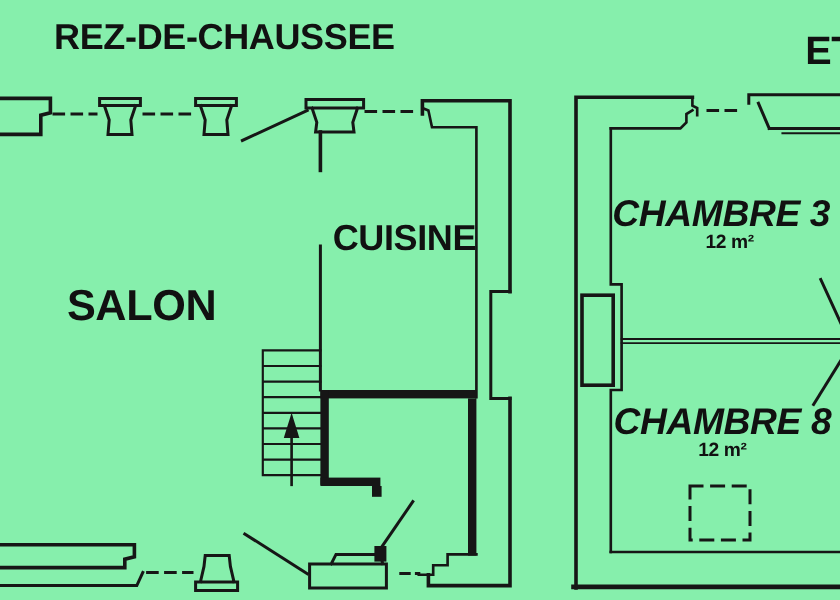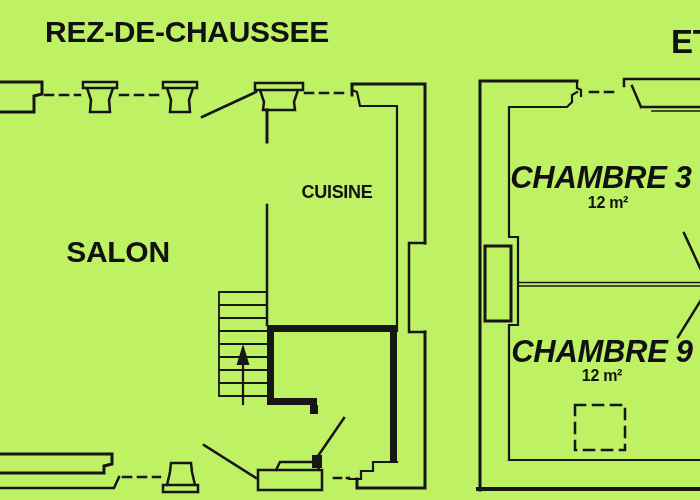--- a/index.html
+++ b/index.html
@@ -1,28 +1,28 @@
 <!DOCTYPE html>
 <html><head>
 <meta charset="utf-8">
 <style>
   html,body{margin:0;padding:0;background:#fff;}
   #canvas{
-    position:relative;width:700px;height:500px;background:#bef264;
+    position:relative;width:700px;height:500px;background:#86efac;
     overflow:hidden;font-family:"Liberation Sans", sans-serif;
   }
   #plan-svg{position:absolute;left:0;top:0;}
   .lbl{
     position:absolute;transform:translateX(-50%);
     font-weight:bold;color:#111;white-space:nowrap;line-height:1.05;
     letter-spacing:-0.3px;
   }
   .t-main{font-size:30px;}
-  .t-room-lg{font-size:30px;}
-  .t-room-md{font-size:18px;}
+  .t-room-lg{font-size:36px;}
+  .t-room-md{font-size:30px;}
   .t-room-up{font-size:31px;font-style:italic;}
   .t-area-up{font-size:16px;}
   .t-small{font-size:18.5px;}
   .t-floor2{font-size:33px;transform:none;}
 </style>
 </head>
 <body>
 
 <div id="canvas">
 
@@ -119,16 +119,16 @@
   <div class="lbl t-floor2" style="left:671px;top:25px;">ET</div>
 
   <div class="lbl t-room-lg" style="left:118px;top:236px;">SALON</div>
 
   <div class="lbl t-room-md" style="left:337px;top:183px;">CUISINE</div>
 
 
   <div class="lbl t-room-up" style="left:601px;top:162px;">CHAMBRE 3</div>
   <div class="lbl t-area-up" style="left:608px;top:195px;">12 m²</div>
 
-  <div class="lbl t-room-up" style="left:602px;top:336px;">CHAMBRE 9</div>
+  <div class="lbl t-room-up" style="left:602px;top:336px;">CHAMBRE 8</div>
   <div class="lbl t-area-up" style="left:602px;top:368px;">12 m²</div>
 
 </div>
 
 </body></html>

